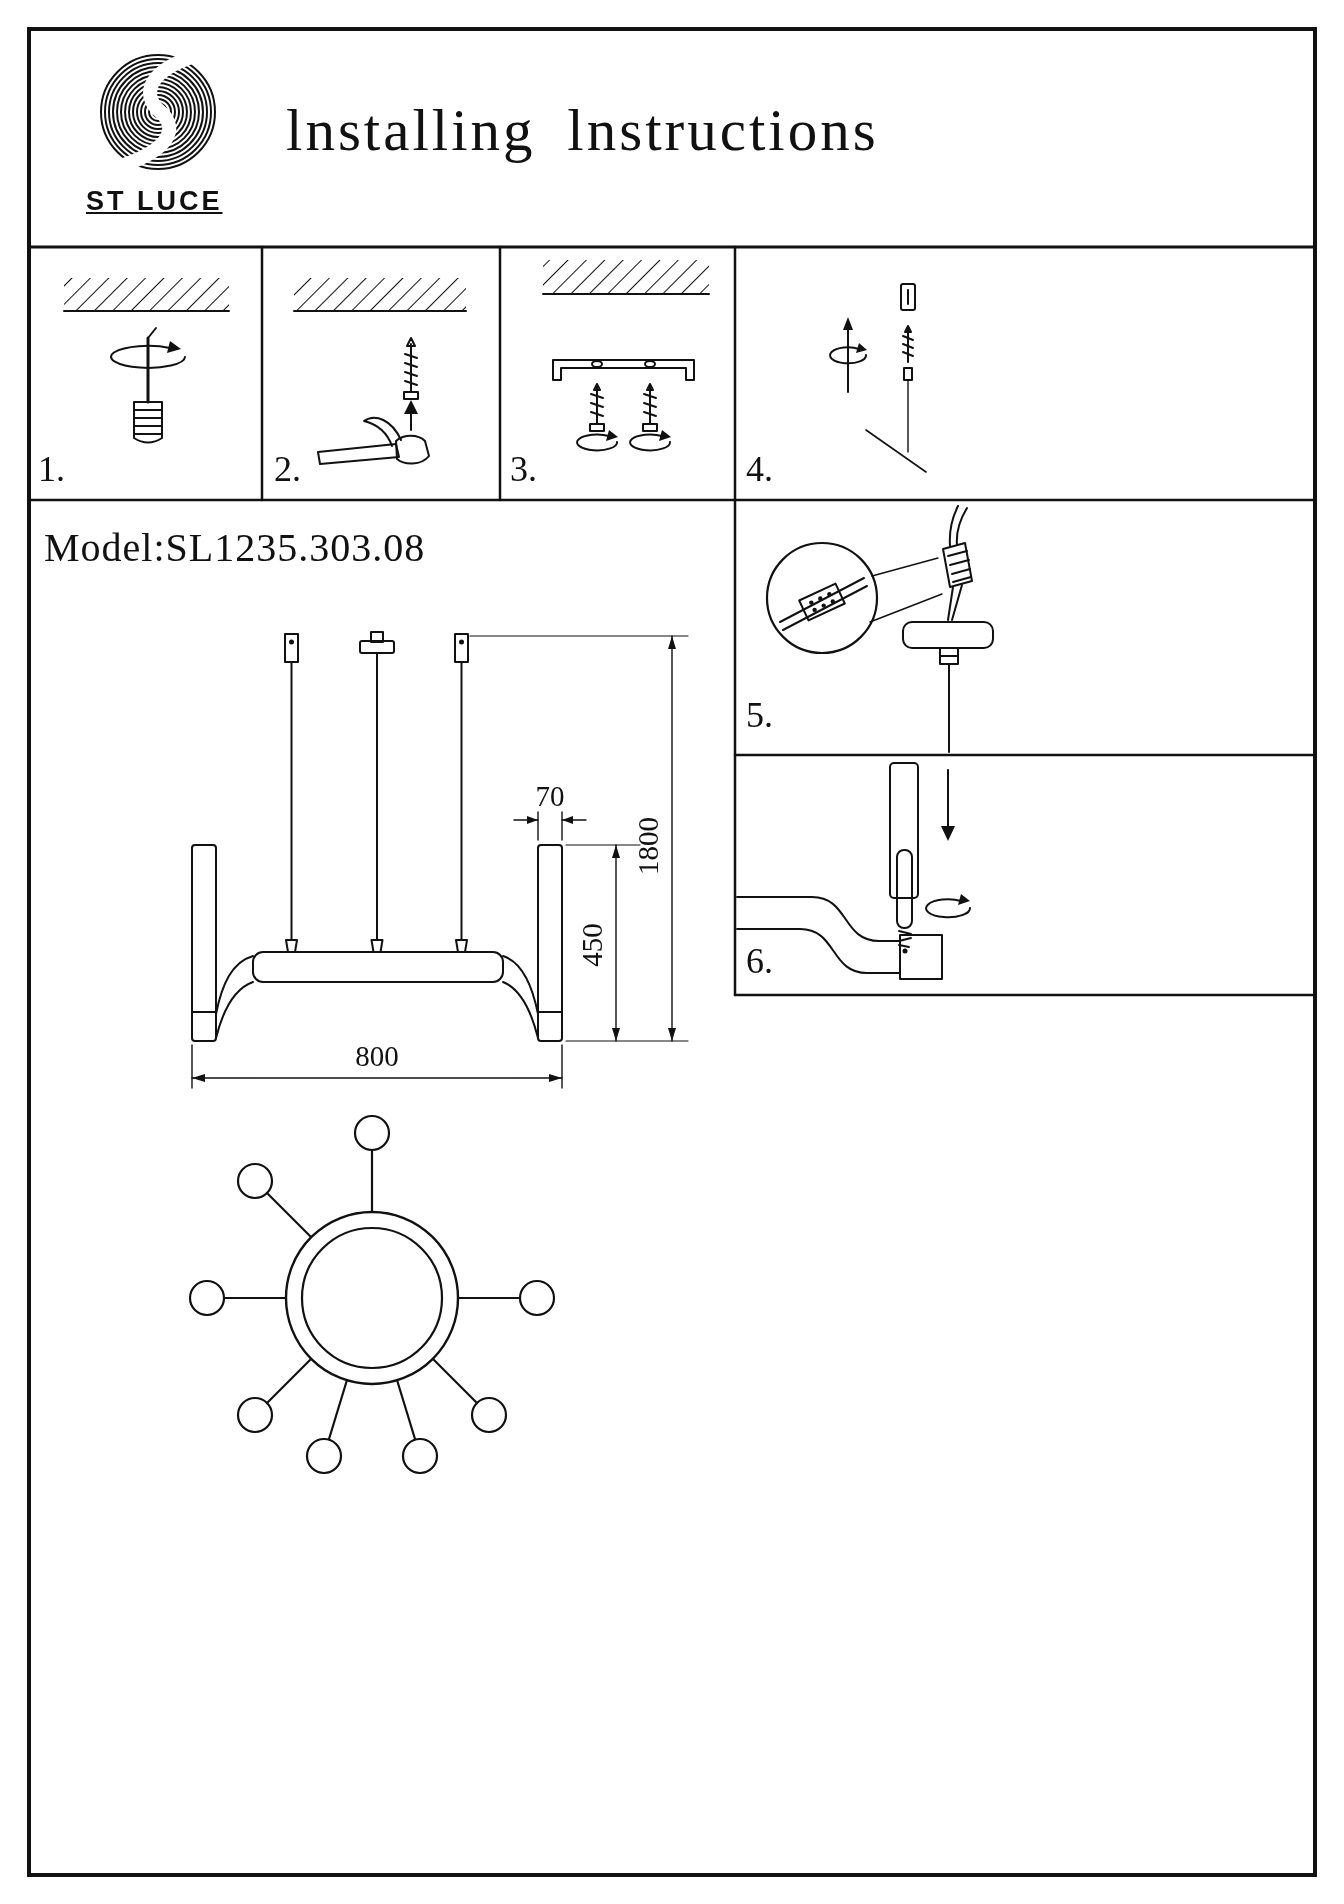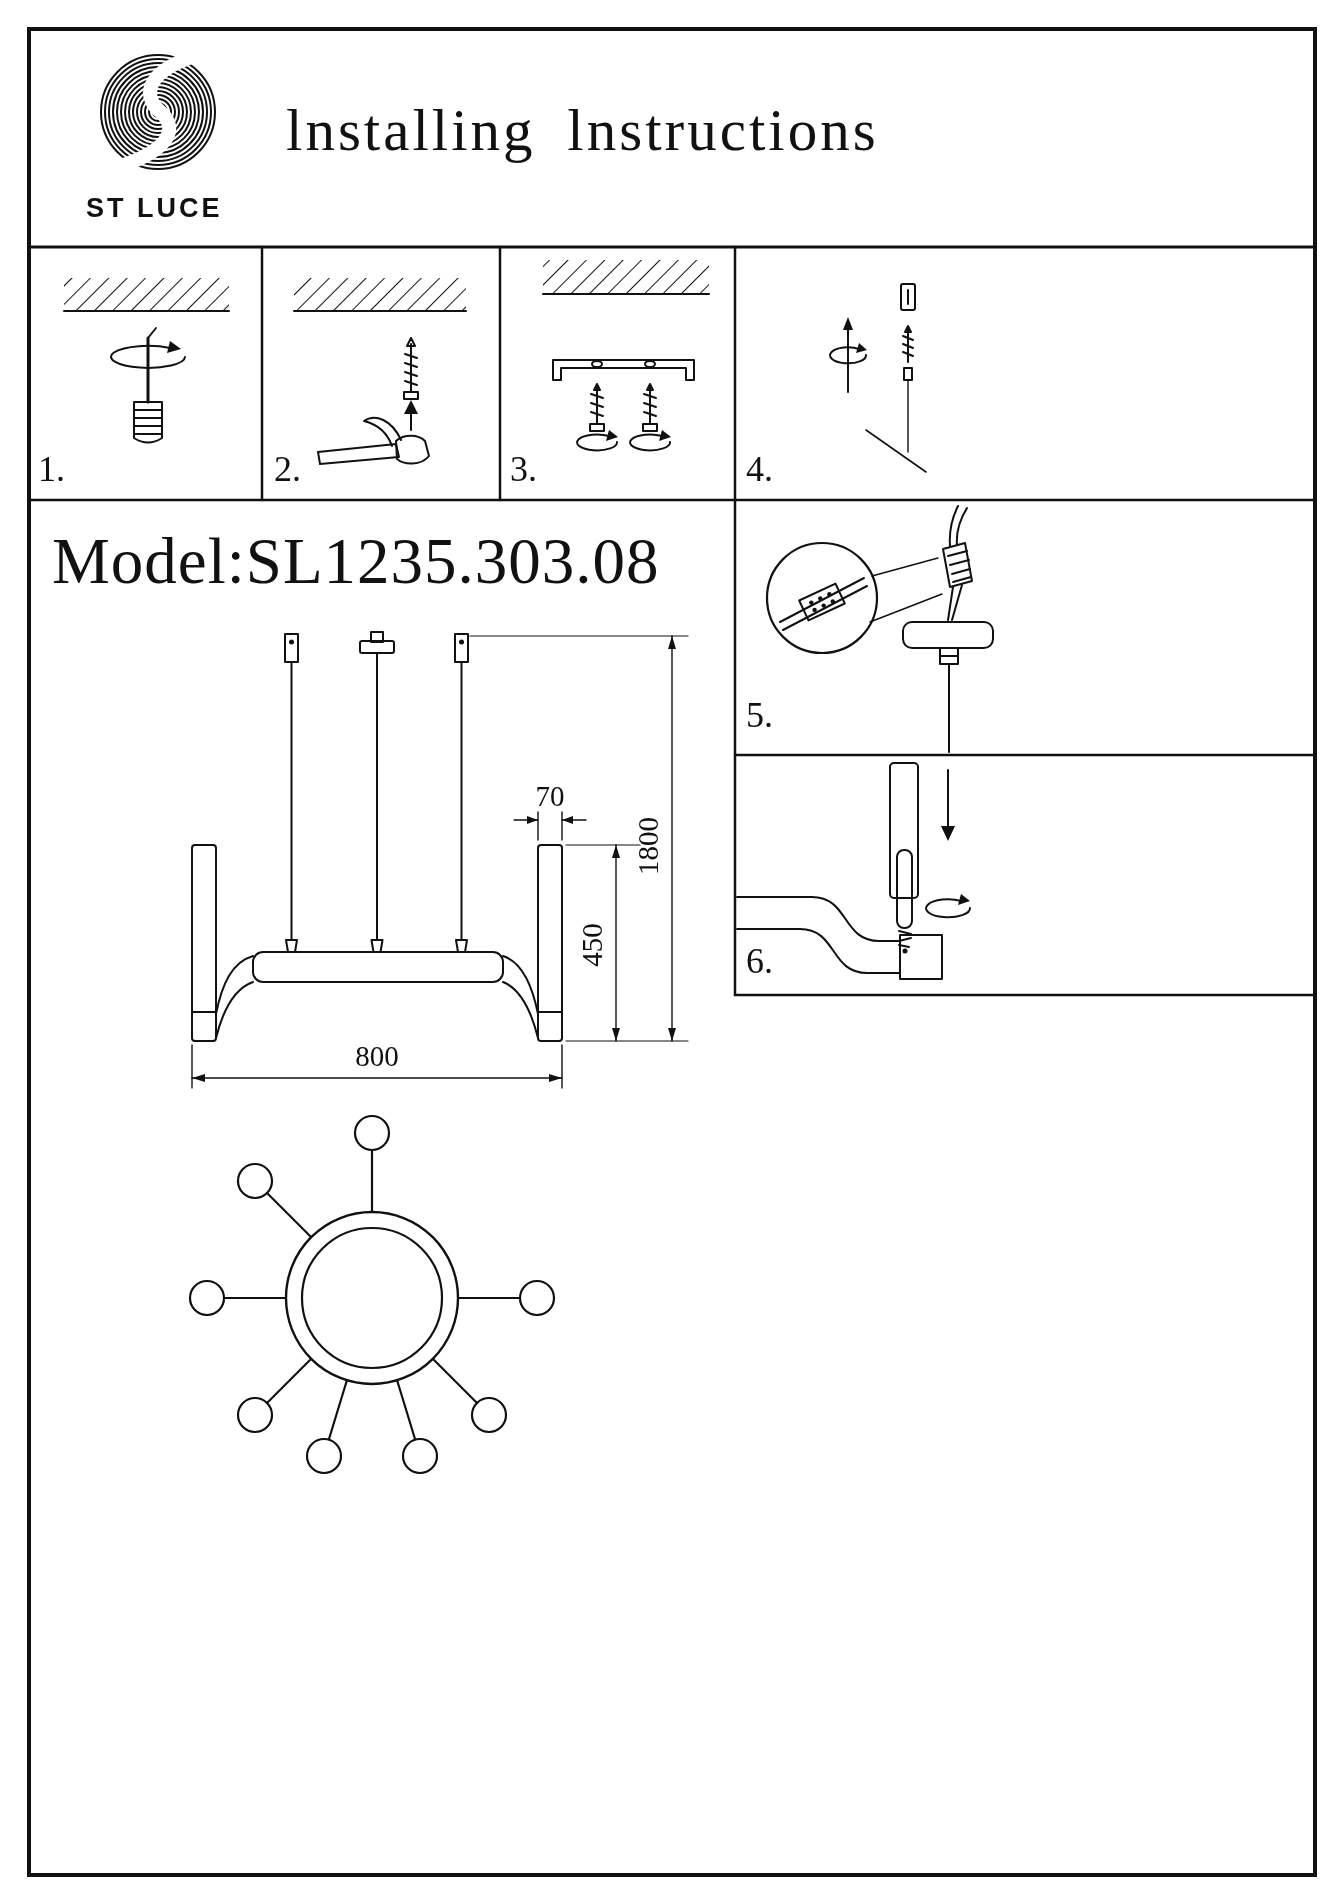--- a/index.html
+++ b/index.html
@@ -6,23 +6,23 @@
   .page{
     position:relative;width:1344px;height:1904px;background:#fff;
     font-family:"Liberation Serif",serif;color:#111;overflow:hidden;
   }
   .frame{position:absolute;left:27px;top:27px;width:1282px;height:1842px;border:4px solid #111;}
   svg.layer{position:absolute;left:0;top:0;width:1344px;height:1904px;}
   .s{stroke:#111;fill:none;stroke-width:2;stroke-linecap:round;stroke-linejoin:round;}
   .f{fill:#111;stroke:none;}
   .dim{fill:#111;stroke:none;font-family:"Liberation Serif",serif;font-size:29px;}
   .txt{position:absolute;white-space:nowrap;}
-  .brand{left:86px;top:193px;font-family:"Liberation Sans",sans-serif;font-weight:700;font-size:27px;letter-spacing:3px;}
+  .brand{left:86px;top:186px;font-family:"Liberation Sans",sans-serif;font-weight:700;font-size:27px;letter-spacing:3px;text-decoration:underline;}
   .title{left:286px;top:96px;font-size:59px;letter-spacing:3px;word-spacing:14px;}
-  .model{left:52px;top:524px;font-size:65px;letter-spacing:1px;}
+  .model{left:44px;top:524px;font-size:40px;letter-spacing:1px;}
   .stepnum{font-size:36px;}
   .n1{left:38px;top:448px;} .n2{left:274px;top:448px;} .n3{left:510px;top:448px;}
   .n4{left:746px;top:448px;} .n5{left:746px;top:694px;} .n6{left:746px;top:940px;}
 </style>
 </head>
 <body>
 
 <div class="page">
   <div class="frame"></div>
 

